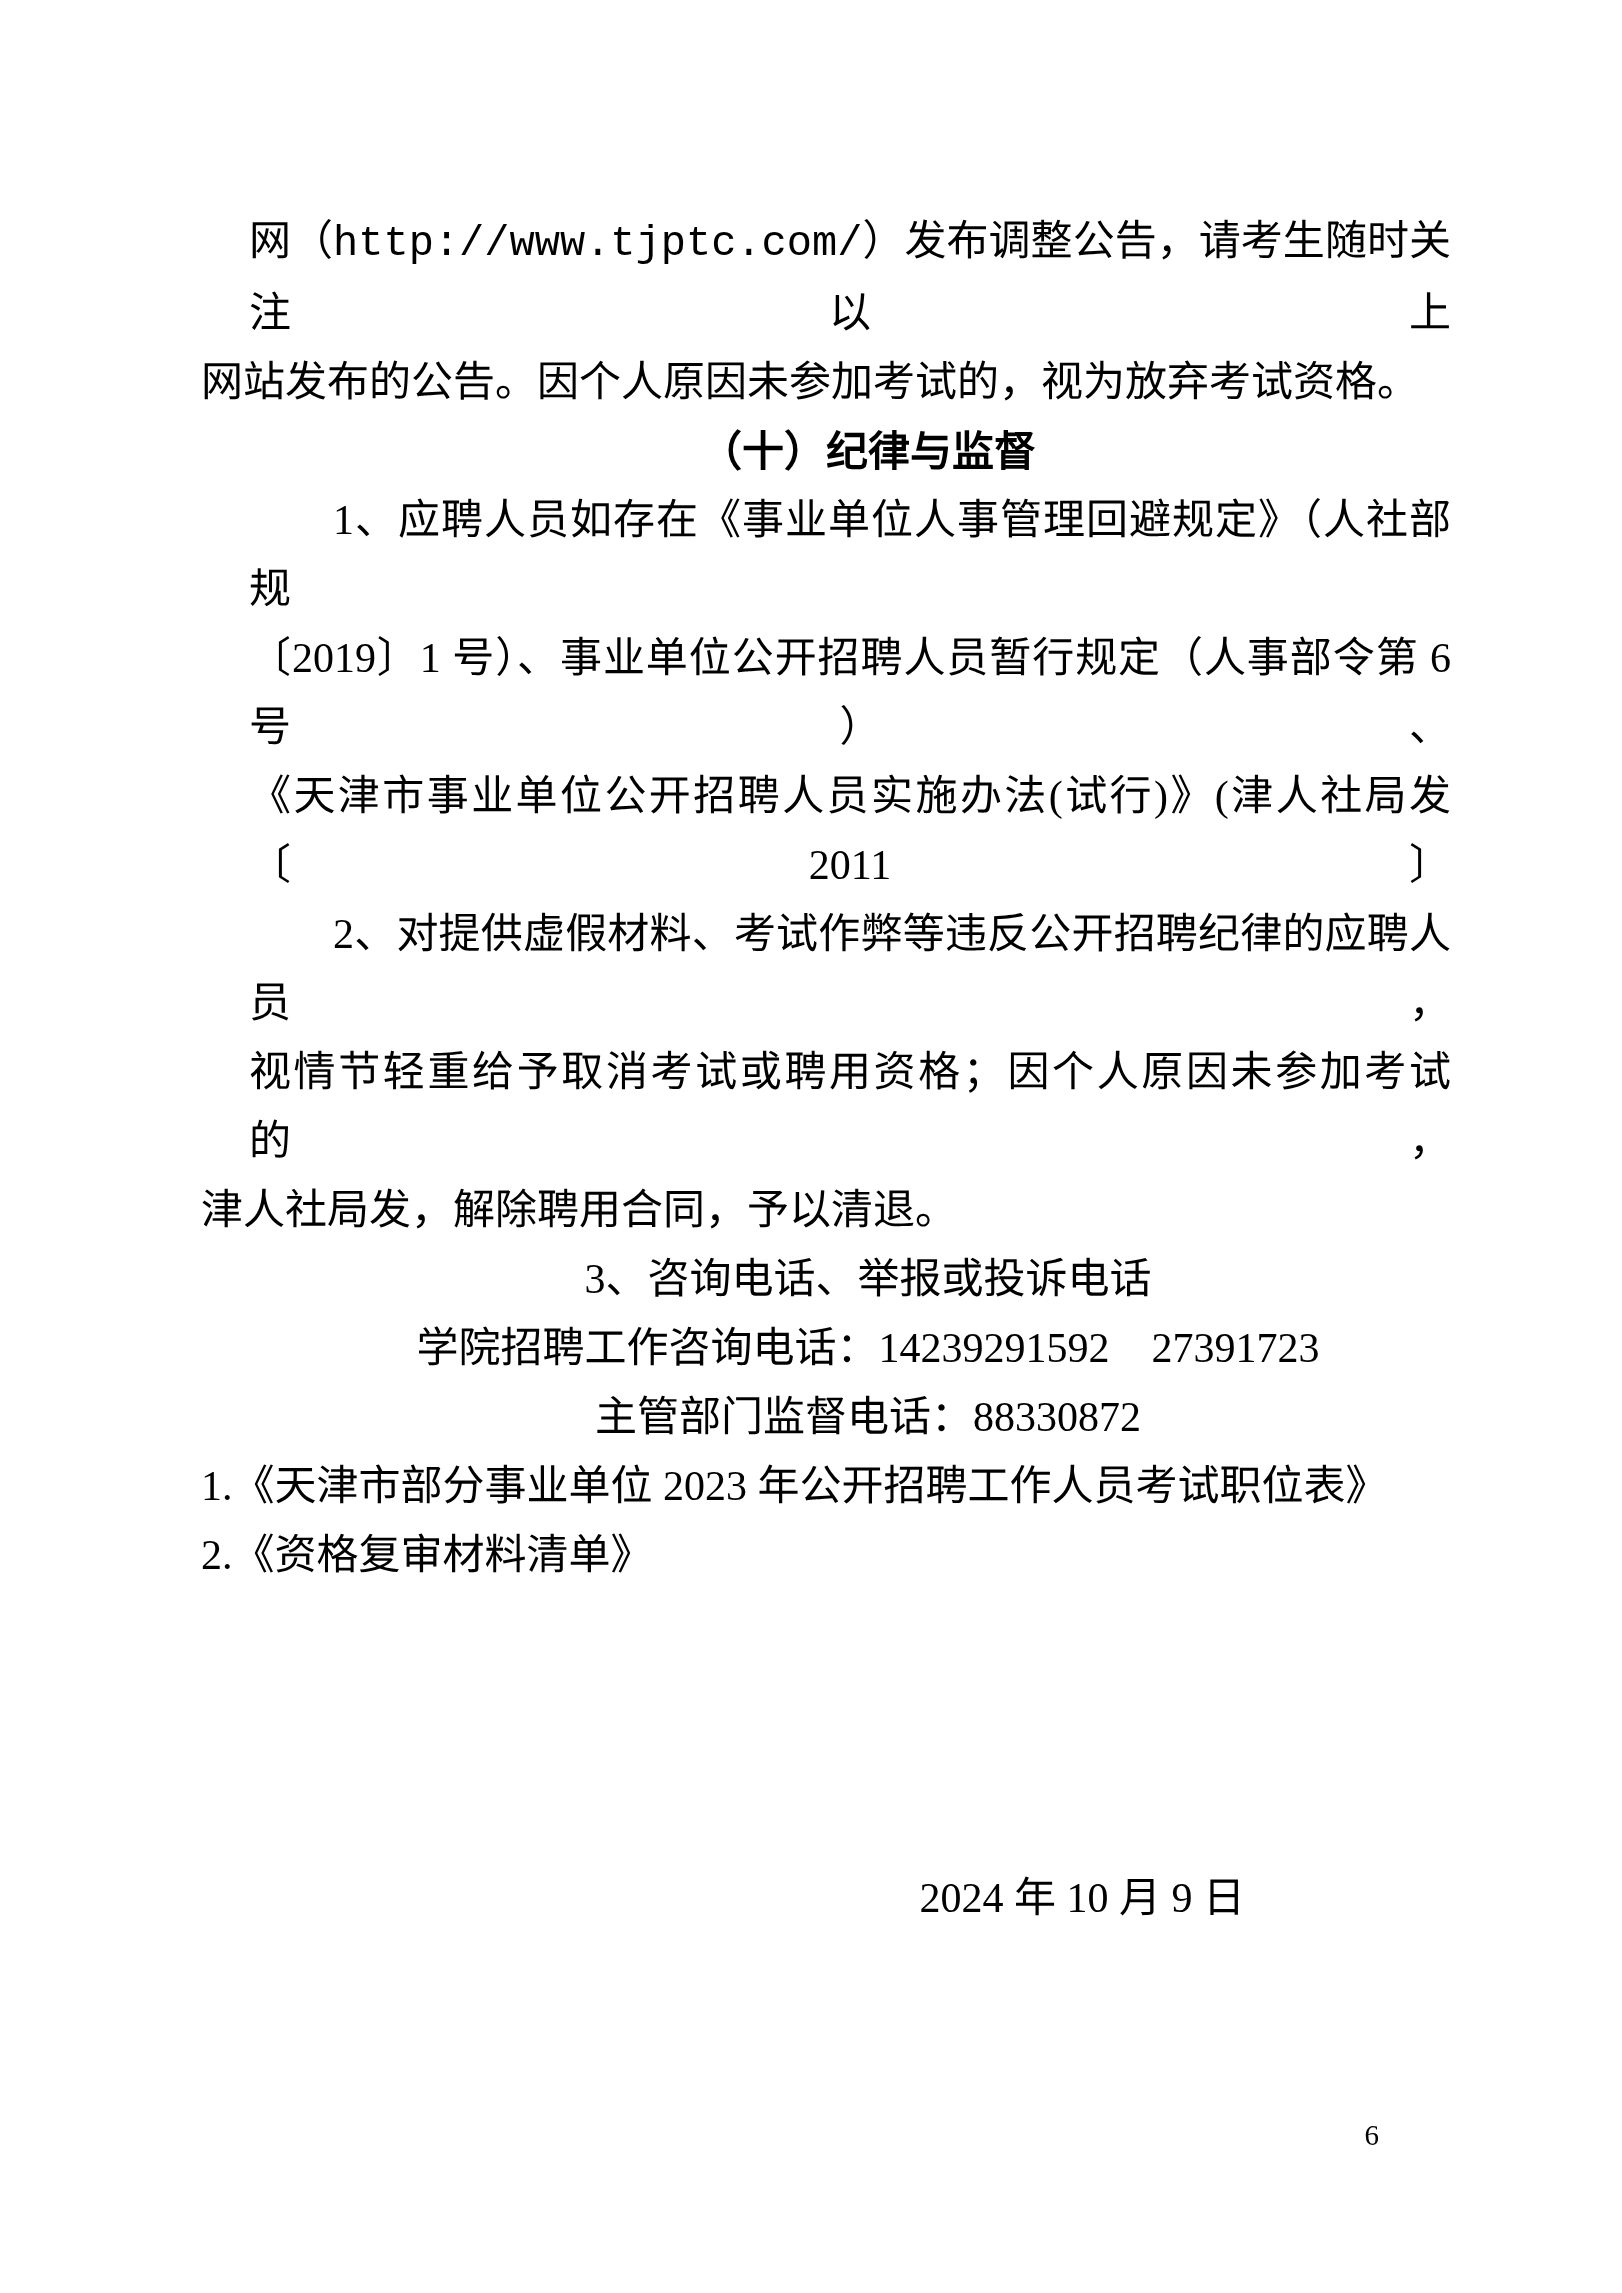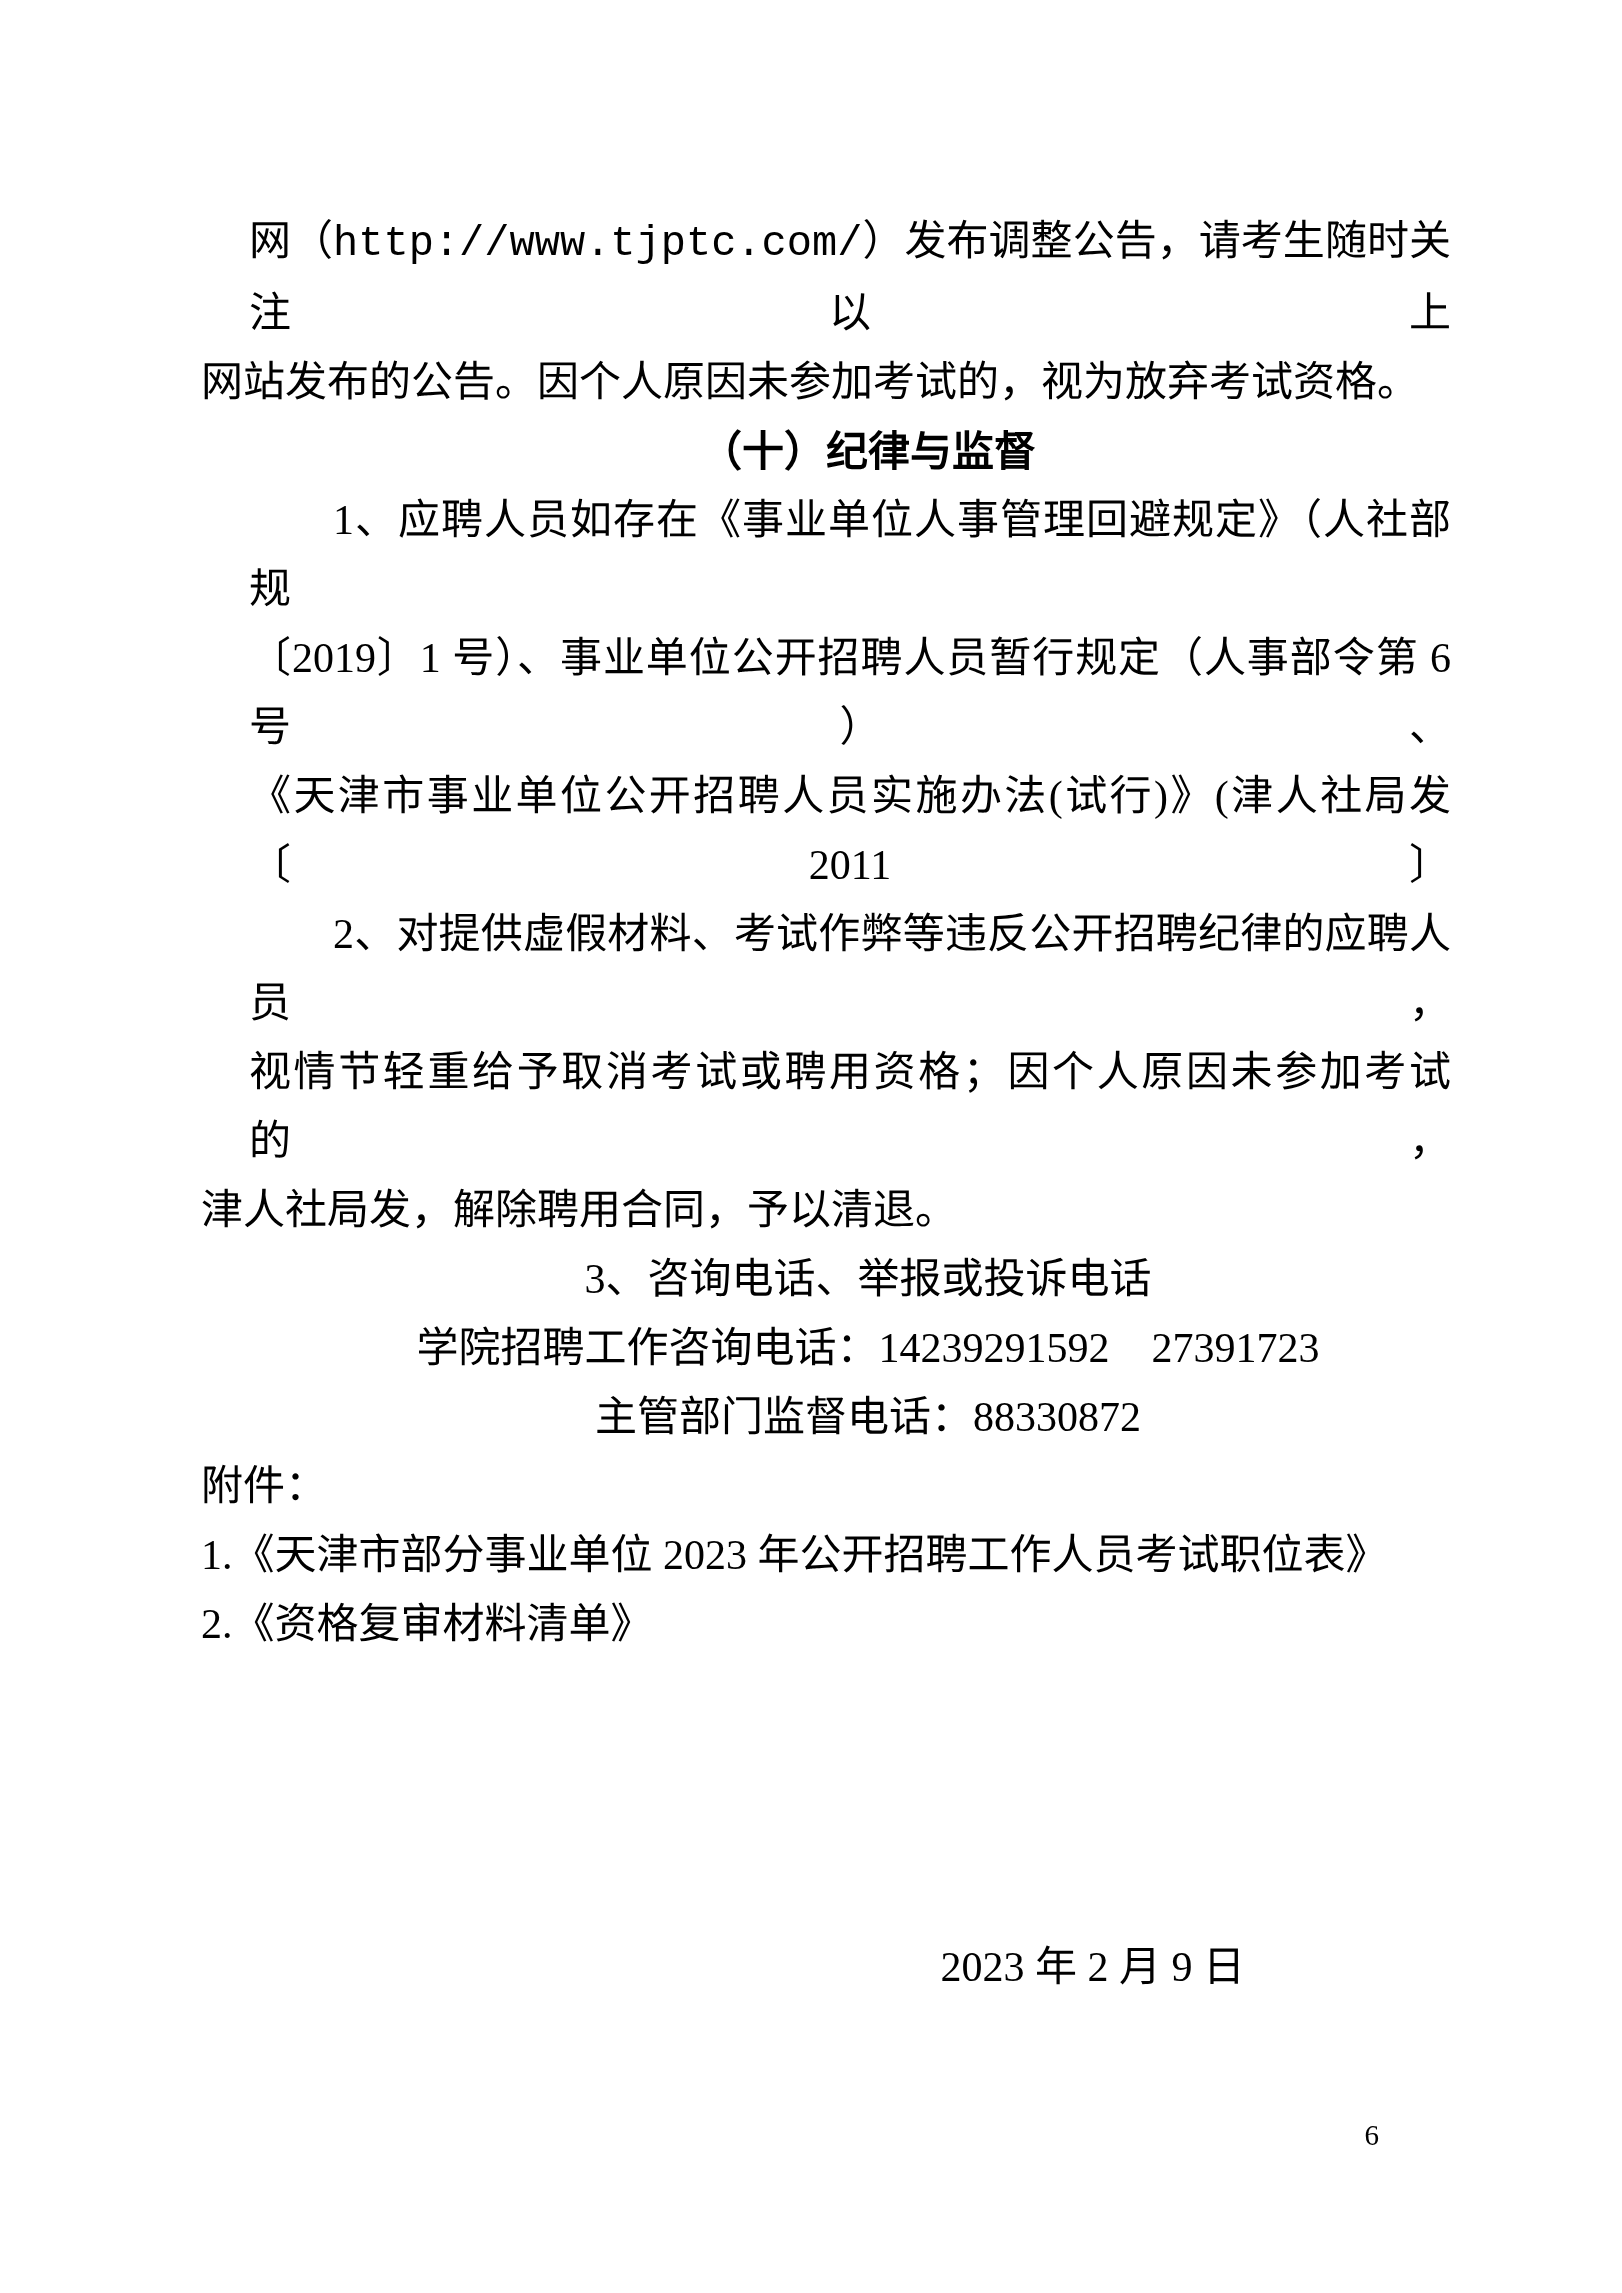--- a/index.html
+++ b/index.html
@@ -66,20 +66,19 @@
     <div class="line ind bold">（十）纪律与监督</div>
     <div class="line ind just">1、应聘人员如存在《事业单位人事管理回避规定》（人社部规</div>
     <div class="line just">〔2019〕1 号）、事业单位公开招聘人员暂行规定（人事部令第 6 号）、</div>
     <div class="line just">《天津市事业单位公开招聘人员实施办法(试行)》(津人社局发〔2011〕</div>
     <div class="line ind just">2、对提供虚假材料、考试作弊等违反公开招聘纪律的应聘人员，</div>
     <div class="line just">视情节轻重给予取消考试或聘用资格；因个人原因未参加考试的，</div>
     <div class="line">津人社局发，解除聘用合同，予以清退。</div>
     <div class="line ind">3、咨询电话、举报或投诉电话</div>
     <div class="line ind">学院招聘工作咨询电话：14239291592　27391723</div>
     <div class="line ind">主管部门监督电话：88330872</div>
-    <div class="line">附件：</div>
     <div class="line">1.《天津市部分事业单位 2023 年公开招聘工作人员考试职位表》</div>
     <div class="line">2.《资格复审材料清单》</div>
-    <div class="line date-line">2023 年 2 月 9 日</div>
+    <div class="line date-line">2024 年 10 月 9 日</div>
   </div>
 
 <div class="page-number">6</div>
 
 
 </body></html>

